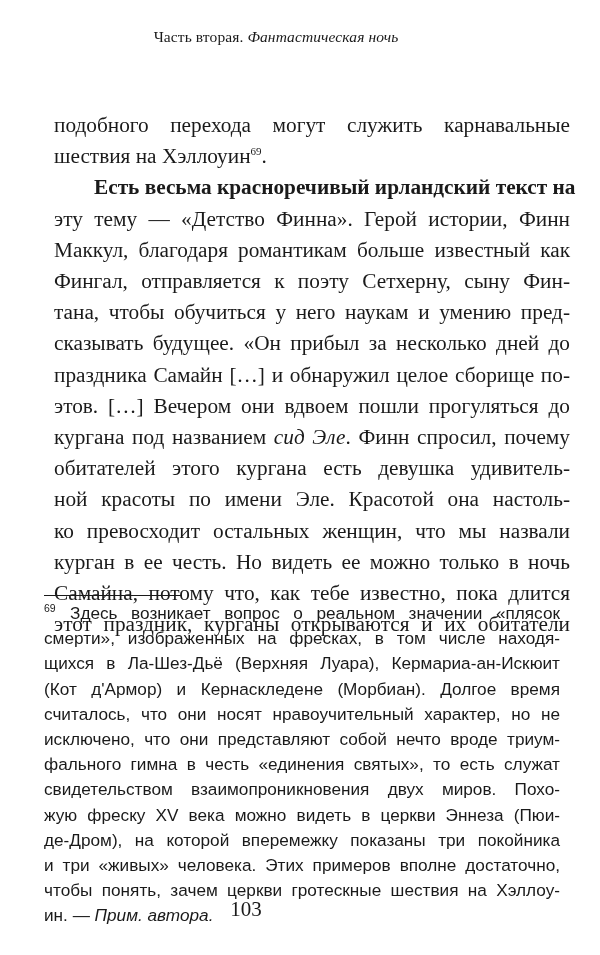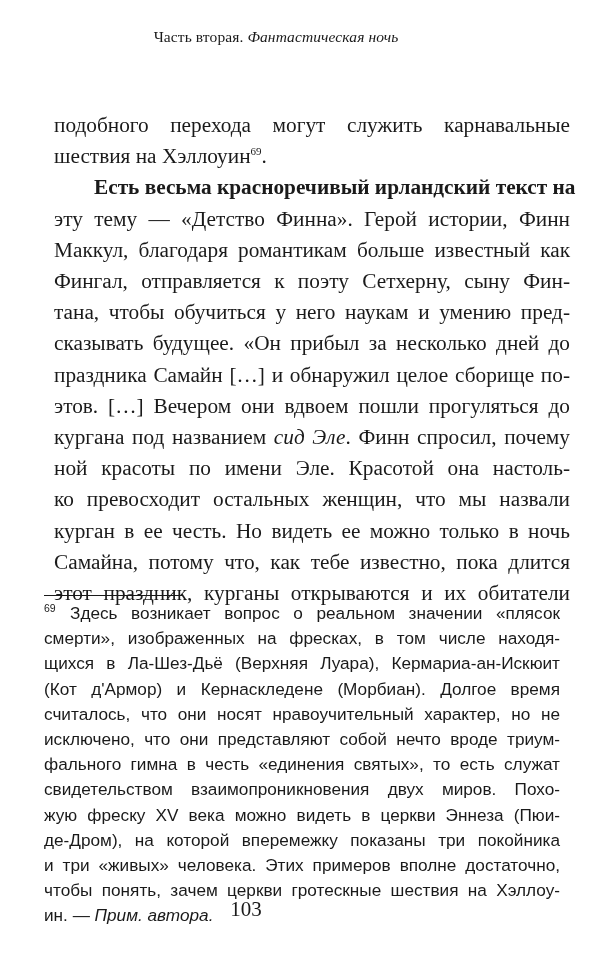--- a/index.html
+++ b/index.html
@@ -101,20 +101,21 @@
   <span class="line last"><span>шествия на Хэллоуин</span><span class="sup">69</span><span>.</span></span>
   <span class="line indent">Есть весьма красноречивый ирландский текст на</span>
   <span class="line">эту тему — «Детство Финна». Герой истории, Финн</span>
   <span class="line">Маккул, благодаря романтикам больше известный как</span>
   <span class="line">Фингал, отправляется к поэту Сетхерну, сыну Фин-</span>
   <span class="line">тана, чтобы обучиться у него наукам и умению пред-</span>
   <span class="line">сказывать будущее. «Он прибыл за несколько дней до</span>
   <span class="line">праздника Самайн […] и обнаружил целое сборище по-</span>
   <span class="line">этов. […] Вечером они вдвоем пошли прогуляться до</span>
   <span class="line"><span>кургана под названием </span><span class="it">сид Эле</span><span>. Финн спросил, почему</span></span>
+  <span class="line">обитателей этого кургана есть девушка удивитель-</span>
   <span class="line">ной красоты по имени Эле. Красотой она настоль-</span>
   <span class="line">ко превосходит остальных женщин, что мы назвали</span>
   <span class="line">курган в ее честь. Но видеть ее можно только в ночь</span>
   <span class="line">Самайна, потому что, как тебе известно, пока длится</span>
   <span class="line">этот праздник, курганы открываются и их обитатели</span>
 </div>
 
 <div class="footnote-rule"></div>
 
 <div class="footnotes">

